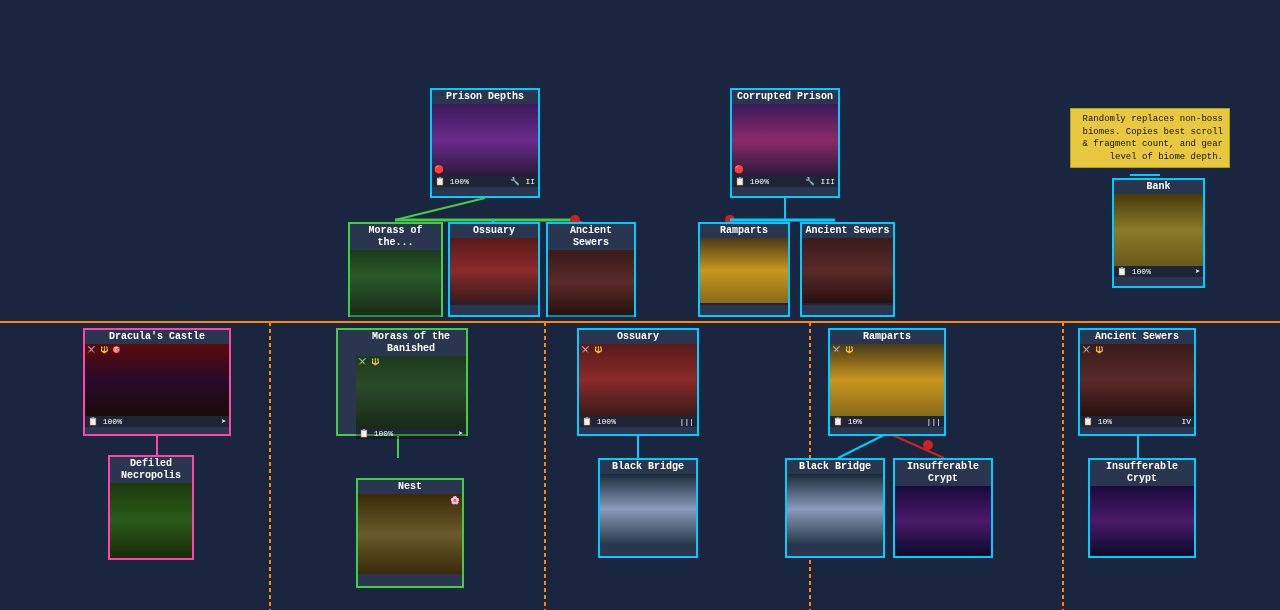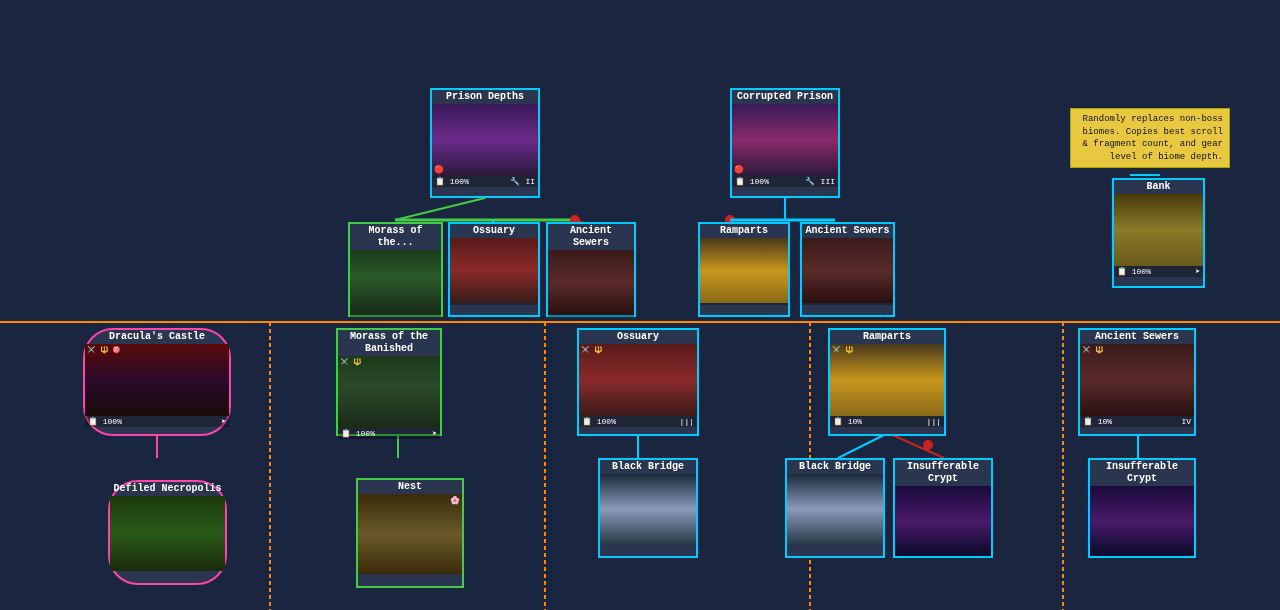--- a/index.html
+++ b/index.html
@@ -49,21 +49,21 @@
       align-items: center;
       justify-content: space-between;
       padding: 1px 3px;
       font-size: 8px;
       background: rgba(0,0,0,0.3);
     }
 
     
     .border-cyan { border-color: #00ccff; }
     .border-green { border-color: #44cc44; }
-    .border-pink { border-color: #ff44aa; border-radius: 30px; }
+    .border-pink { border-color: #ff44aa; }
 
     
     .tooltip-box {
       position: absolute;
       background: #e8c840;
       border: 1px solid #aaa800;
       color: #111;
       font-size: 9px;
       padding: 4px 6px;
       line-height: 1.4;
@@ -219,21 +219,21 @@
     <div class="card-title">Dracula's Castle</div>
     <div class="card-image img-dracula" style="height:72px; position:relative;">
       <div style="position:absolute;left:2px;top:2px;font-size:7px;color:#ff8;">⚔️ 🔱 🎯</div>
     </div>
     <div class="card-footer">
       <span>📋 100%</span>
       <span>➤</span>
     </div>
   </div>
 
-  <div class="biome-card border-green" style="top:328px; left:336px; width:106px; height:108px;">
+  <div class="biome-card border-green" style="top:328px; left:336px; width:132px; height:108px;padding-left:18px;">
     <div class="card-title">Morass of the Banished</div>
     <div class="card-image img-morass2" style="height:72px; position:relative;">
       <div style="position:absolute;left:2px;top:2px;font-size:7px;color:#ff8;">⚔️ 🔱</div>
     </div>
     <div class="card-footer">
       <span>📋 100%</span>
       <span>➤</span>
     </div>
   </div>
 
@@ -263,21 +263,21 @@
     <div class="card-title">Ancient Sewers</div>
     <div class="card-image img-ancient" style="height:72px; position:relative;">
       <div style="position:absolute;left:2px;top:2px;font-size:7px;color:#ff8;">⚔️ 🔱</div>
     </div>
     <div class="card-footer">
       <span>📋 10%</span>
       <span>IV</span>
     </div>
   </div>
 
-  <div class="biome-card border-pink" style="top:480px; left:108px; width:119px; height:105px;">
+  <div class="biome-card border-pink" style="top:455px; left:108px; width:86px; height:105px;">
     <div class="card-title">Defiled Necropolis</div>
     <div class="card-image img-defiled" style="height:75px;">
     </div>
   </div>
 
   <div class="biome-card border-green" style="top:458px; left:356px; width:108px; height:110px;margin-top:20px;">
     <div class="card-title">Nest</div>
     <div class="card-image img-nest" style="height:80px; position:relative;">
       <div style="position:absolute;top:2px;right:2px;font-size:8px;color:#ffd">🌸</div>
     </div>

